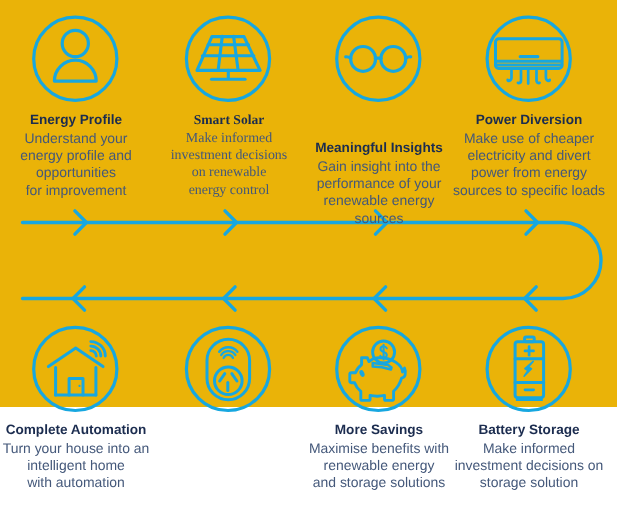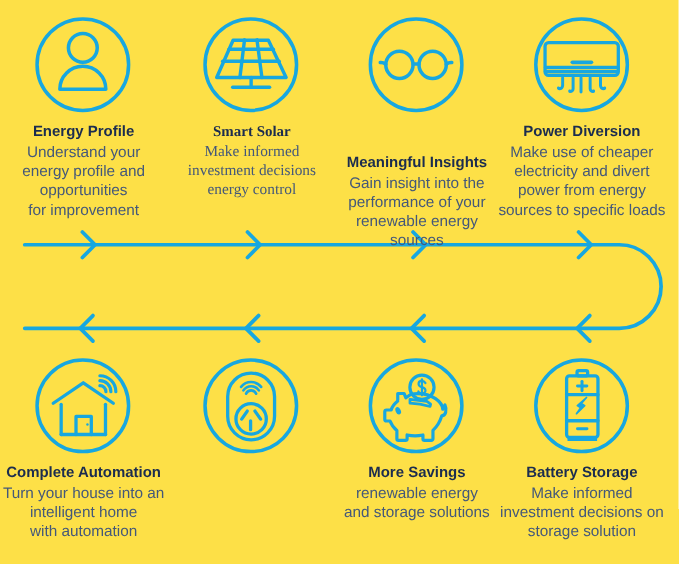--- a/index.html
+++ b/index.html
@@ -1,19 +1,19 @@
 <!DOCTYPE html>
 <html><head>
 <meta charset="utf-8">
 <title>Energy Journey Infographic</title>
 <style>
   html,body{margin:0;padding:0;background:#ffffff;}
   body{width:617px;height:513px;overflow:hidden;
        font-family:"Liberation Sans",sans-serif;-webkit-font-smoothing:antialiased;text-rendering:geometricPrecision;}
-  #stage{position:relative;width:617px;height:513px;background:#fde047;}
+  #stage{position:relative;width:617px;height:407px;background:#eab308;}
   .icon-wrap{position:absolute;}
   .card{position:absolute;text-align:center;will-change:transform;transform:translateZ(0);}
   .c-title{font-size:13.6px;font-weight:bold;color:#1b2c4f;line-height:15px;white-space:nowrap;}
   .c-body{font-size:13.95px;font-weight:400;color:#44587a;line-height:17.4px;margin-top:2.6px;white-space:nowrap;}
   svg{display:block;overflow:visible;}
   .flow{position:absolute;left:0;top:0;}
 </style>
 </head>
 <body>
 
@@ -170,20 +170,21 @@
     <div>opportunities</div>
     <div>for improvement</div>
   </div>
 </div>
 
 <div class="card" style="left:128.6px;top:112px;width:200px;font-family:Liberation Serif, serif;">
   <div class="c-title">Smart Solar</div>
   <div class="c-body">
     <div>Make informed</div>
     <div>investment decisions</div>
+    <div>on renewable</div>
     <div>energy control</div>
   </div>
 </div>
 
 <div class="card" style="left:278.5px;top:112px;width:200px;margin-top:28px;">
   <div class="c-title">Meaningful Insights</div>
   <div class="c-body">
     <div>Gain insight into the</div>
     <div>performance of your</div>
     <div>renewable energy</div>
@@ -209,20 +210,21 @@
     <div>with automation</div>
   </div>
 </div>
 
 <div class="card" style="left:128.6px;top:422px;width:200px;">
 </div>
 
 <div class="card" style="left:278.5px;top:422px;width:200px;">
   <div class="c-title">More Savings</div>
   <div class="c-body">
+    <div>Maximise benefits with</div>
     <div>renewable energy</div>
     <div>and storage solutions</div>
   </div>
 </div>
 
 <div class="card" style="left:428.8px;top:422px;width:200px;">
   <div class="c-title">Battery Storage</div>
   <div class="c-body">
     <div>Make informed</div>
     <div>investment decisions on</div>

